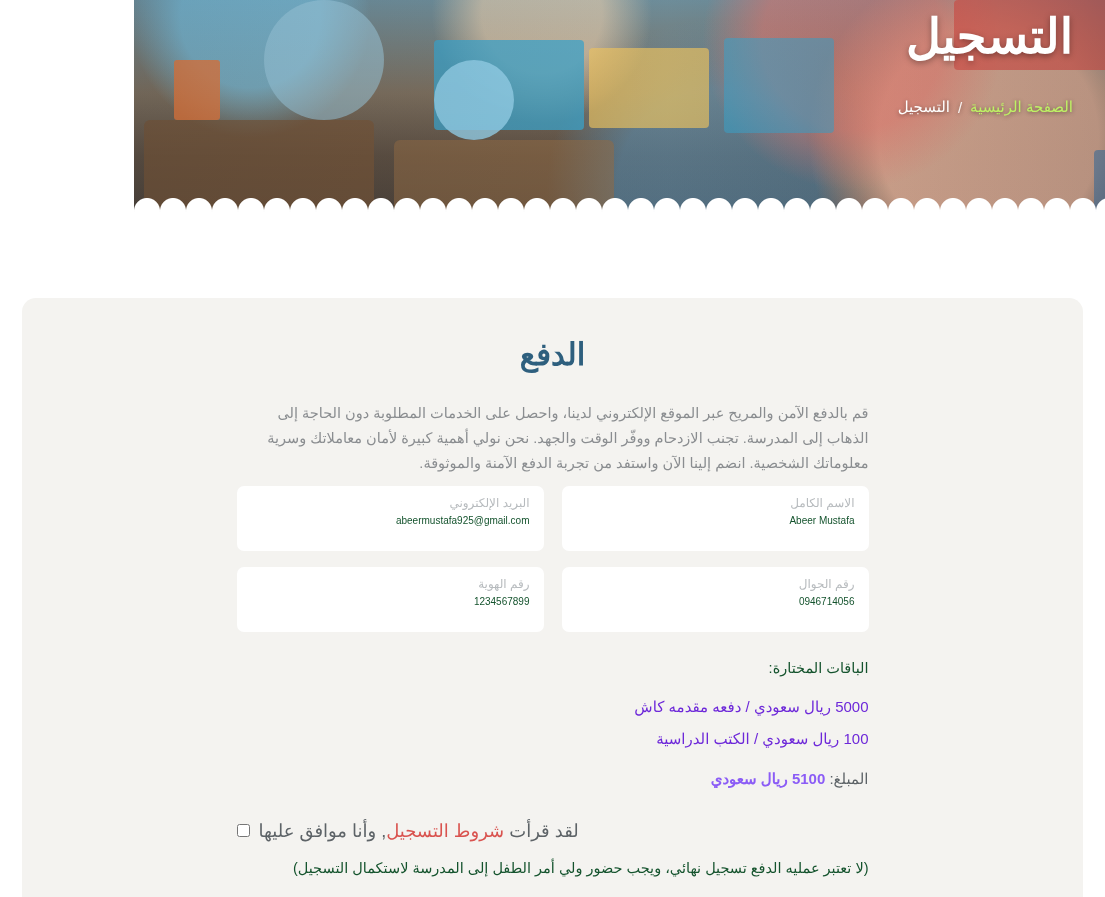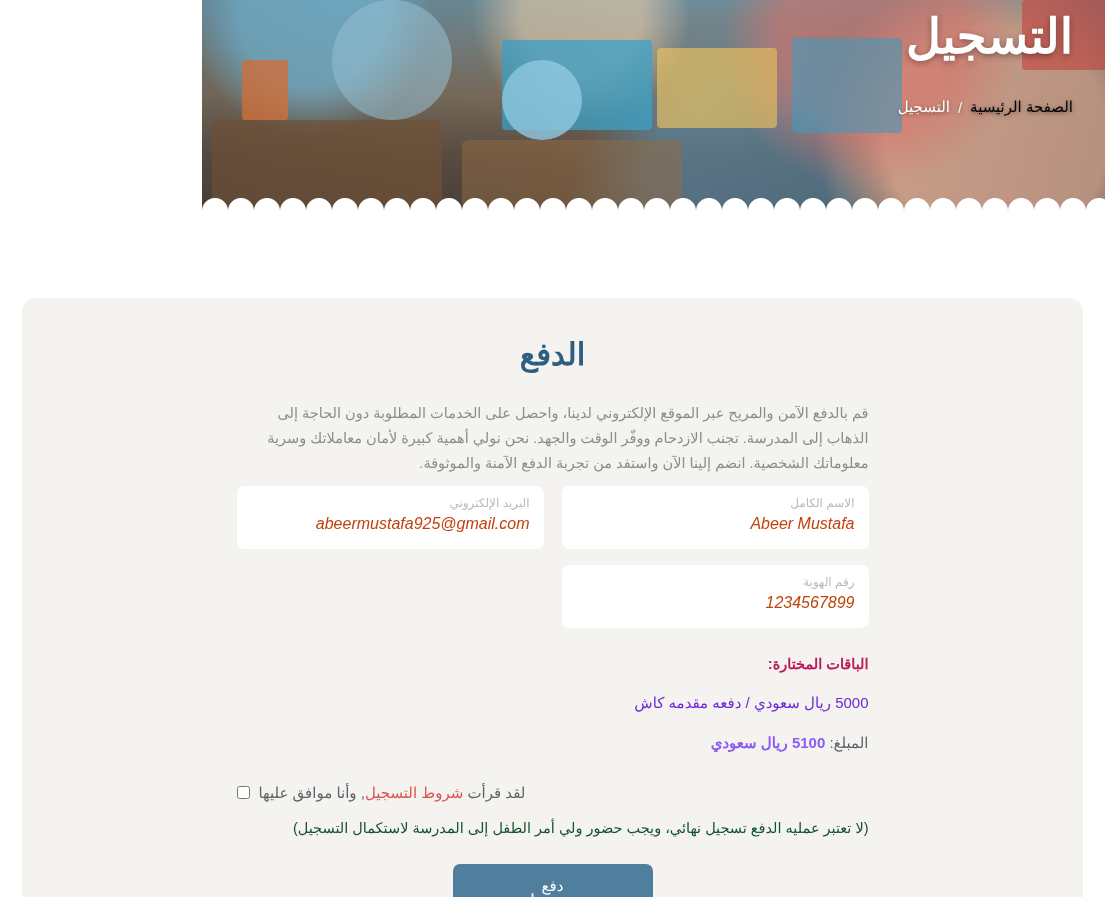--- a/index.html
+++ b/index.html
@@ -7,21 +7,21 @@
     margin: 0; padding: 0;
     width: 1105px; height: 897px;
     overflow: hidden;
     background: #ffffff;
     font-family: "Liberation Sans", sans-serif;
   }
 
   
   .hero {
     position: relative;
-    width: 903px;
+    width: 971px;
     height: 222px;
     overflow: hidden;
     background: #5b6f73;
   }
   .hero-photo {
     position: absolute;
     inset: 0;
     background:
       
       radial-gradient(circle at 12% 8%, rgba(120,190,220,0.75) 0 70px, rgba(120,190,220,0) 120px),
@@ -63,21 +63,21 @@
     top: 98px;
     right: 32px;
     color: #ffffff;
     font-size: 15px;
     text-shadow: 0 1px 4px rgba(0,0,0,0.45);
     display: flex;
     gap: 8px;
     align-items: center;
     direction: rtl;
   }
-  .breadcrumb a { color: #000000; text-decoration: none; }
+  .breadcrumb a { color: #bef264; text-decoration: none; }
   .breadcrumb .sep { opacity: 0.9; }
 
   
   .scallop {
     position: absolute;
     bottom: -2px; left: 0;
     width: 1105px; height: 26px;
     background:
       radial-gradient(circle at 13px 13px, #ffffff 12.5px, rgba(255,255,255,0) 13.5px) repeat-x;
     background-size: 26px 26px;
@@ -123,48 +123,46 @@
   .form-grid {
     width: 632px;
     margin: 0 auto;
     display: grid;
     grid-template-columns: 1fr 1fr;
     gap: 16px 18px;
   }
   .field {
     background: #ffffff;
     border-radius: 7px;
-    padding: 10px 14px 16px 14px;
+    padding: 10px 14px 25px 14px;
     min-height: 56px;
     text-align: right;
   }
   .field .lbl {
     display: block;
     color: #b7bbbe;
     font-size: 12px;
     margin-bottom: 5px;
   }
   .field .val {
     display: block;
-    color: #c2410c;
-    font-size: 16px;
-    font-style: italic;
+    color: #14532d;
+    font-size: 10px;
   }
 
   .packages {
     width: 632px;
     margin: 28px auto 0 auto;
     text-align: right;
     color: #6a7075;
   }
   .packages .head {
     font-size: 14.5px;
-    color: #be185d;
+    color: #14532d;
     margin-bottom: 22px;
-    font-weight: bold;
   }
   .pkg-line {
     font-size: 15px;
     color: #6d28d9;
     margin-bottom: 14px;
     direction: rtl;
   }
   .total-line {
     font-size: 15px;
     color: #5d6367;
@@ -181,21 +179,21 @@
     justify-content: flex-start;
     align-items: center;
     gap: 9px;
     direction: rtl;
   }
   .agree-row input[type="checkbox"] {
     width: 13px; height: 13px;
     margin: 0;
     accent-color: #2e5f7e;
   }
-  .agree-text { font-size: 15px; color: #5d6367; }
+  .agree-text { font-size: 18px; color: #5d6367; }
   .agree-text a { color: #d9534f; text-decoration: none; }
 
   .note {
     width: 632px;
     margin: 18px auto 0 auto;
     text-align: right;
     font-size: 14.5px;
     color: #14532d;
     direction: rtl;
   }
@@ -271,28 +269,33 @@
     <div class="form-grid">
       <div class="field">
         <span class="lbl">الاسم الكامل</span>
         <span class="val">Abeer Mustafa</span>
       </div>
       <div class="field">
         <span class="lbl">البريد الإلكتروني</span>
         <span class="val">abeermustafa925@gmail.com</span>
       </div>
       <div class="field">
+        <span class="lbl">رقم الجوال</span>
+        <span class="val">0946714056</span>
+      </div>
+      <div class="field">
         <span class="lbl">رقم الهوية</span>
         <span class="val">1234567899</span>
       </div>
     </div>
 
     <div class="packages">
       <div class="head">الباقات المختارة:</div>
       <div class="pkg-line">5000 ريال سعودي / دفعه مقدمه كاش</div>
+      <div class="pkg-line">100 ريال سعودي / الكتب الدراسية</div>
       <div class="total-line">
         <span>المبلغ:</span>
         <b>5100 ريال سعودي</b>
       </div>
     </div>
 
     <div class="agree-row">
       <input type="checkbox" style="">
       <span class="agree-text">
         <span>لقد قرأت</span>

